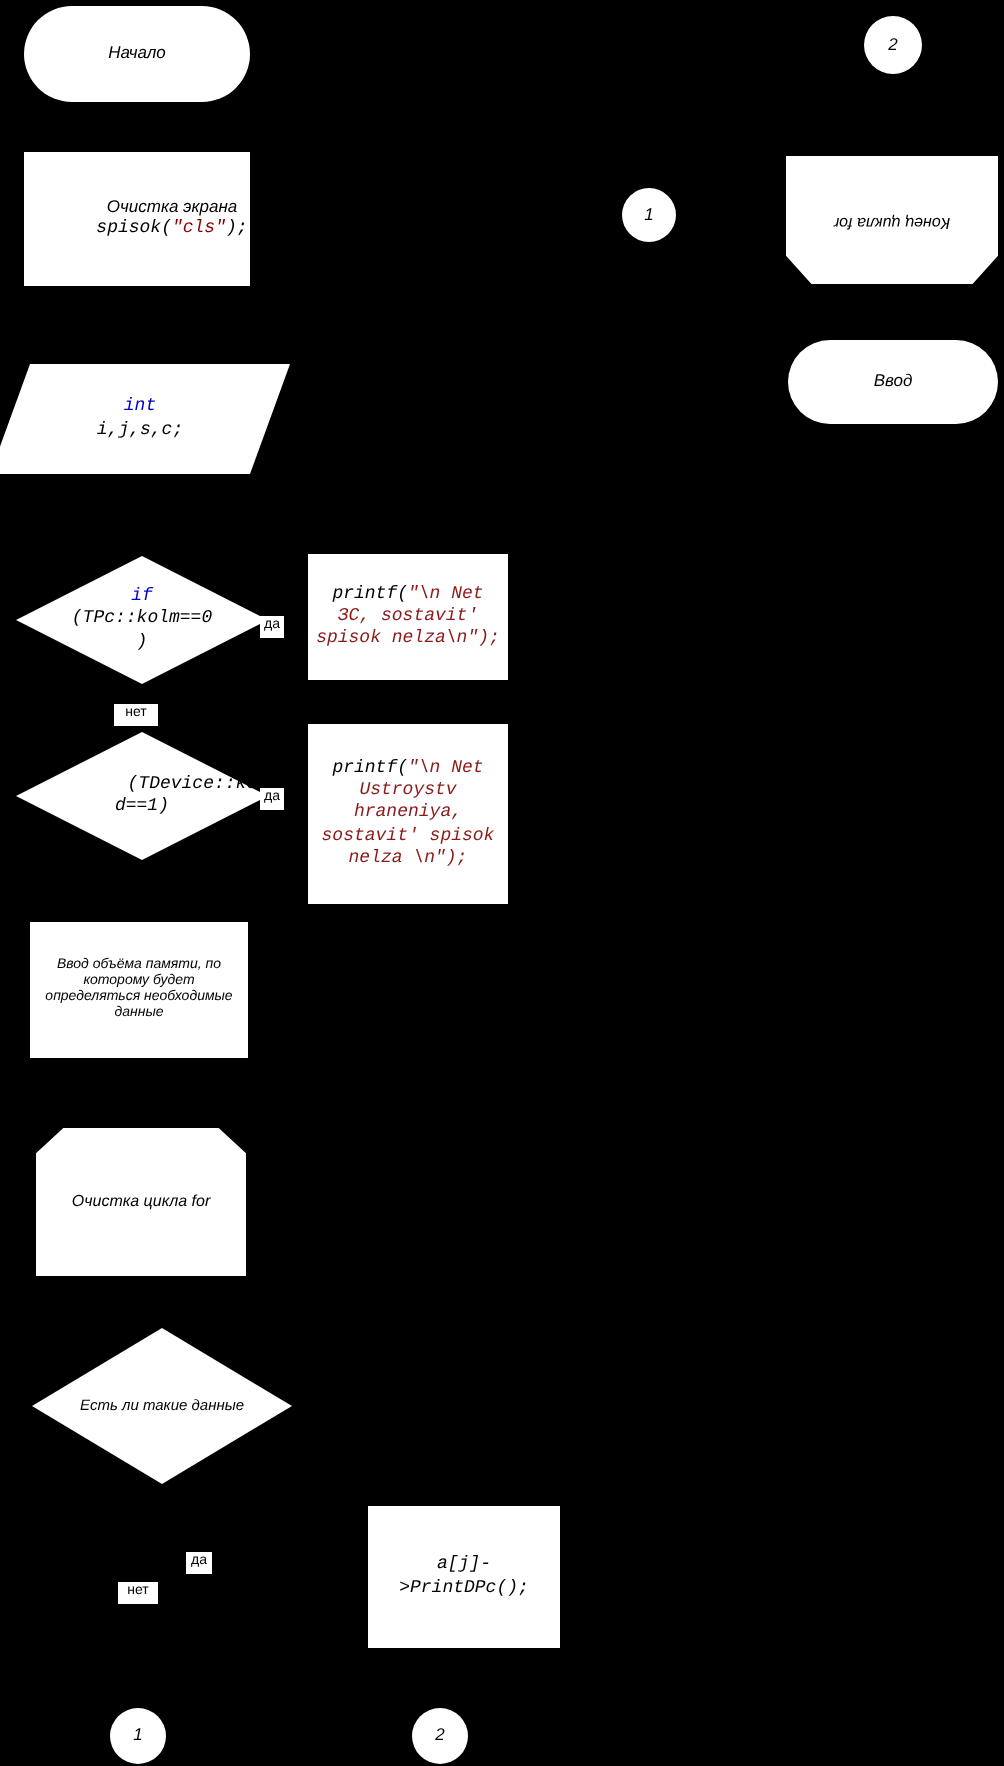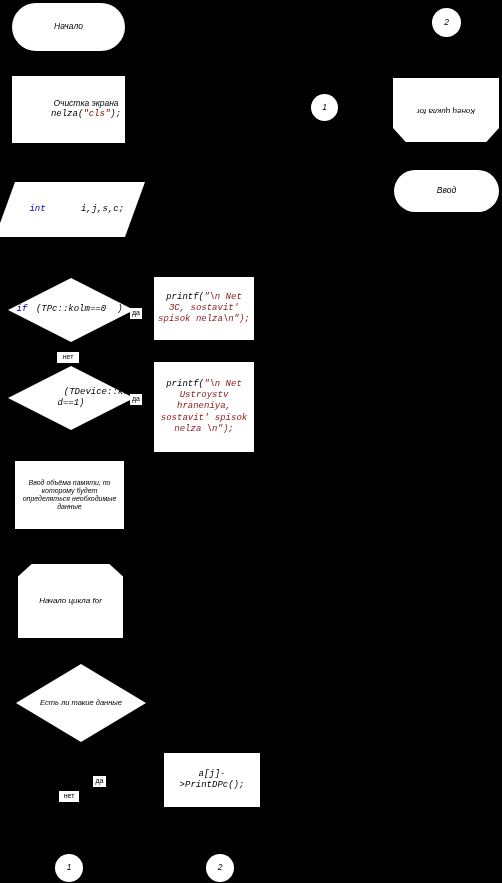--- a/index.html
+++ b/index.html
@@ -133,30 +133,30 @@
 </style>
 </head>
 <body>
 
 <div class="node terminator" style="left:12px; top:3px; width:113px; height:48px;">
   <span class="txt">Начало</span>
 </div>
 
 <div class="node process" style="left:12px; top:76px; width:113px; height:67px; flex-direction:column; justify-content:center;padding-left:35px;">
   <span class="txt">Очистка экрана</span>
-  <span class="txt code"><span>nelza(</span><span class="str">"cls"</span><span>);</span></span>
-</div>
-
-<div class="node parallelogram" style="left:5px; top:182px; width:130px; height:55px; flex-direction:row; justify-content:center;">
+  <span class="txt code"><span>spisok(</span><span class="str">"cls"</span><span>);</span></span>
+</div>
+
+<div class="node parallelogram" style="left:5px; top:182px; width:130px; height:55px; flex-direction:column; justify-content:center;">
   <span class="skew"></span>
   <span class="txt code kw">int</span>
   <span class="txt code">i,j,s,c;</span>
 </div>
 
-<div class="node diamond" style="left:8px; top:278px; width:126px; height:64px; flex-direction:row; justify-content:center;">
+<div class="node diamond" style="left:8px; top:278px; width:126px; height:64px; flex-direction:column; justify-content:center;">
   <span class="rhomb"></span>
   <span class="txt code kw">if</span>
   <span class="txt code" style="white-space:nowrap;">(TPc::kolm==0</span>
   <span class="txt code">)</span>
 </div>
 
 <div class="node process" style="left:154px; top:277px; width:100px; height:63px; padding:2px 3px;">
   <span class="txt code"><span>printf(</span><span class="red">"\n Net ЗC, sostavit' spisok nelza\n");</span></span>
 </div>
 
@@ -169,29 +169,29 @@
 <div class="node process" style="left:154px; top:362px; width:100px; height:90px; padding:2px 3px;">
   <span class="txt code"><span>printf(</span><span class="red">"\n Net Ustroystv hraneniya, sostavit' spisok nelza \n");</span></span>
 </div>
 
 <div class="node process" style="left:15px; top:461px; width:109px; height:68px; padding:3px 4px; font-size:7px;">
   <span class="txt" style="white-space:normal;">Ввод объёма памяти, по которому будет определяться необходимые данные</span>
 </div>
 
 <div class="node loop-start" style="left:18px; top:564px; width:105px; height:74px; font-size:8px;">
   <span class="body"></span>
-  <span class="txt">Начало цикла for</span>
+  <span class="txt">Очистка цикла for</span>
 </div>
 
 <div class="node diamond" style="left:16px; top:664px; width:130px; height:78px; font-size:7.5px;">
   <span class="rhomb"></span>
   <span class="txt" style="white-space:nowrap;">Есть ли такие данные</span>
 </div>
 
-<div class="node process" style="left:164px; top:753px; width:96px; height:54px; flex-direction:column; justify-content:center;">
+<div class="node process" style="left:184px; top:753px; width:96px; height:71px; flex-direction:column; justify-content:center;">
   <span class="txt code">a[j]-</span>
   <span class="txt code">&gt;PrintDPc();</span>
 </div>
 
 <div class="node loop-end" style="left:393px; top:78px; width:106px; height:64px; font-size:8px;">
   <span class="body"></span>
   <span class="txt">Конец цикла for</span>
 </div>
 
 <div class="node terminator" style="left:394px; top:170px; width:105px; height:42px;">

